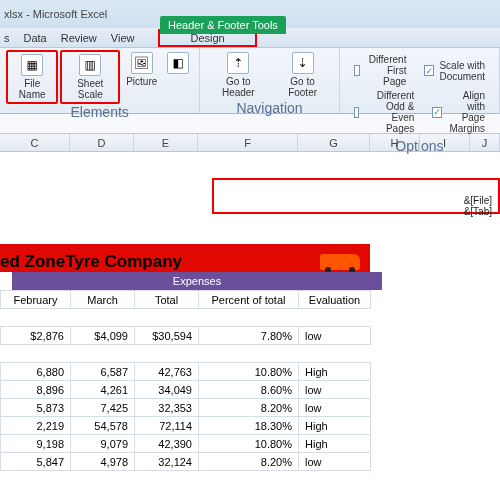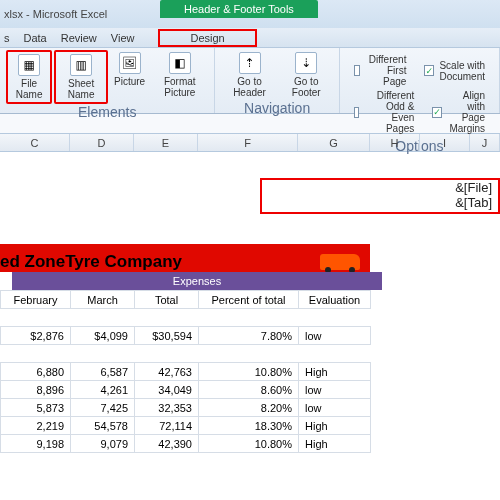--- a/index.html
+++ b/index.html
@@ -1,20 +1,20 @@
 <!DOCTYPE html>
 <html><head>
 <meta charset="utf-8">
 <style>
 * { margin: 0; padding: 0; box-sizing: border-box; font-family: "Segoe UI", Tahoma, sans-serif; }
 body { background: #fff; font-size: 11px; overflow: hidden; width: 500px; height: 500px; }
 
 .title-bar { height: 28px; background: linear-gradient(#dce8f5, #cfe0f0); display: flex; align-items: center; padding: 0 4px; }
 .title-text { font-size: 11px; color: #444; }
-.hf-tools { position: absolute; left: 160px; top: 0; height: 18px; background: #1ba05a; color: #fff; padding: 0 24px; display: flex; align-items: center; font-size: 11px; border-radius: 2px 2px 0 0; }
+.hf-tools { position: absolute; left: 160px; top: 16px; height: 18px; background: #1ba05a; color: #fff; padding: 0 8px; display: flex; align-items: center; font-size: 11px; border-radius: 2px 2px 0 0; }
 
 .menu-bar { height: 20px; background: linear-gradient(#e6eef7, #d6e3f0); display: flex; align-items: center; padding: 0 4px; gap: 14px; border-bottom: 1px solid #b5c9de; }
 .menu-item { font-size: 11px; color: #333; cursor: pointer; }
 .design-tab { border: 2px solid #e00; padding: 1px 30px; margin-left: 10px; }
 
 .ribbon { height: 66px; background: linear-gradient(#f2f6fb, #e4ecf5); display: flex; border-bottom: 1px solid #a6bad0; }
 .ribbon-group { border-right: 1px solid #c8d6e6; padding: 2px 6px 0 6px; display: flex; flex-direction: column; justify-content: space-between; }
 .ribbon-items { display: flex; gap: 2px; }
 .ribbon-btn { display: flex; flex-direction: column; align-items: center; padding: 2px 4px; cursor: pointer; border-radius: 2px; }
 .ribbon-btn.hl { border: 2px solid #e00; }
@@ -25,21 +25,21 @@
 .opts-row { display: flex; gap: 18px; }
 .chk { display: flex; align-items: center; gap: 4px; }
 .chk-box { width: 11px; height: 11px; border: 1px solid #7a92ab; background: #fff; display: inline-flex; align-items: center; justify-content: center; font-size: 9px; color: #2a5; }
 
 .formula-bar { height: 20px; border-bottom: 1px solid #b5c9de; background: #f7f9fc; }
 
 .col-headers { height: 18px; display: flex; background: linear-gradient(#f3f6fa, #e2e9f1); border-bottom: 1px solid #b5c9de; }
 .col-h { border-right: 1px solid #c8d6e6; text-align: center; font-size: 11px; color: #444; line-height: 18px; }
 
 .sheet { position: relative; }
-.code-box { position: absolute; right: 0; top: 26px; width: 240px; height: 36px; border: 2px solid #e00; text-align: right; padding: 0 6px; font-size: 13px; color: #222; }
+.code-box { position: absolute; right: 0; top: 26px; width: 288px; height: 36px; border: 2px solid #e00; text-align: right; padding: 15px 6px; font-size: 10px; color: #222; }
 
 .company-bar { position: absolute; top: 92px; left: 0; width: 370px; height: 28px; background: #e00800; display: flex; align-items: center; justify-content: space-between; padding: 8px 10px 0 0; font-weight: bold; font-size: 17px; color: #000; }
 .car { width: 40px; height: 16px; background: #ff5500; border-radius: 3px 6px 2px 2px; position: relative; }
 .car::before, .car::after { content:""; position:absolute; bottom:-3px; width:6px; height:6px; background:#222; border-radius:50%; }
 .car::before { left: 5px; } .car::after { right: 5px; }
 
 .exp-head { position: absolute; top: 120px; left: 0; width: 370px; height: 18px; background: #6a4f9a; color: #fff; text-align: center; font-size: 11px; line-height: 18px; margin-left: 12px; }
 
 .tbl { position: absolute; top: 138px; left: 0; border-collapse: collapse; font-size: 11px; }
 .tbl th, .tbl td { border: 1px solid #d6dde6; height: 18px; padding: 0 6px; margin-left: 43px; }
@@ -71,30 +71,28 @@
   <div class="ribbon-group">
     <div class="ribbon-items">
       <div class="ribbon-btn hl">
         <div class="ribbon-icon">▦</div>
         <div class="ribbon-label">File
 Name</div>
       </div>
       <div class="ribbon-btn hl">
         <div class="ribbon-icon">▥</div>
         <div class="ribbon-label">Sheet
-Name</div>
+Scale</div>
       </div>
       <div class="ribbon-btn">
         <div class="ribbon-icon">🖼</div>
         <div class="ribbon-label">Picture</div>
       </div>
       <div class="ribbon-btn">
         <div class="ribbon-icon">◧</div>
-        <div class="ribbon-label">Format
-Picture</div>
       </div>
     </div>
     <div class="group-label">Elements</div>
   </div>
   <div class="ribbon-group">
     <div class="ribbon-items">
       <div class="ribbon-btn">
         <div class="ribbon-icon">⇡</div>
         <div class="ribbon-label">Go to
 Header</div>
@@ -210,15 +208,22 @@
           <td>18.30%</td>
           <td class="txt">High</td>
         </tr>
     <tr>
           <td>9,198</td>
           <td>9,079</td>
           <td>42,390</td>
           <td>10.80%</td>
           <td class="txt">High</td>
         </tr>
+    <tr>
+          <td>5,847</td>
+          <td>4,978</td>
+          <td>32,124</td>
+          <td>8.20%</td>
+          <td class="txt">low</td>
+        </tr>
   </tbody>
     </table>
 </div>
 
 </body></html>

